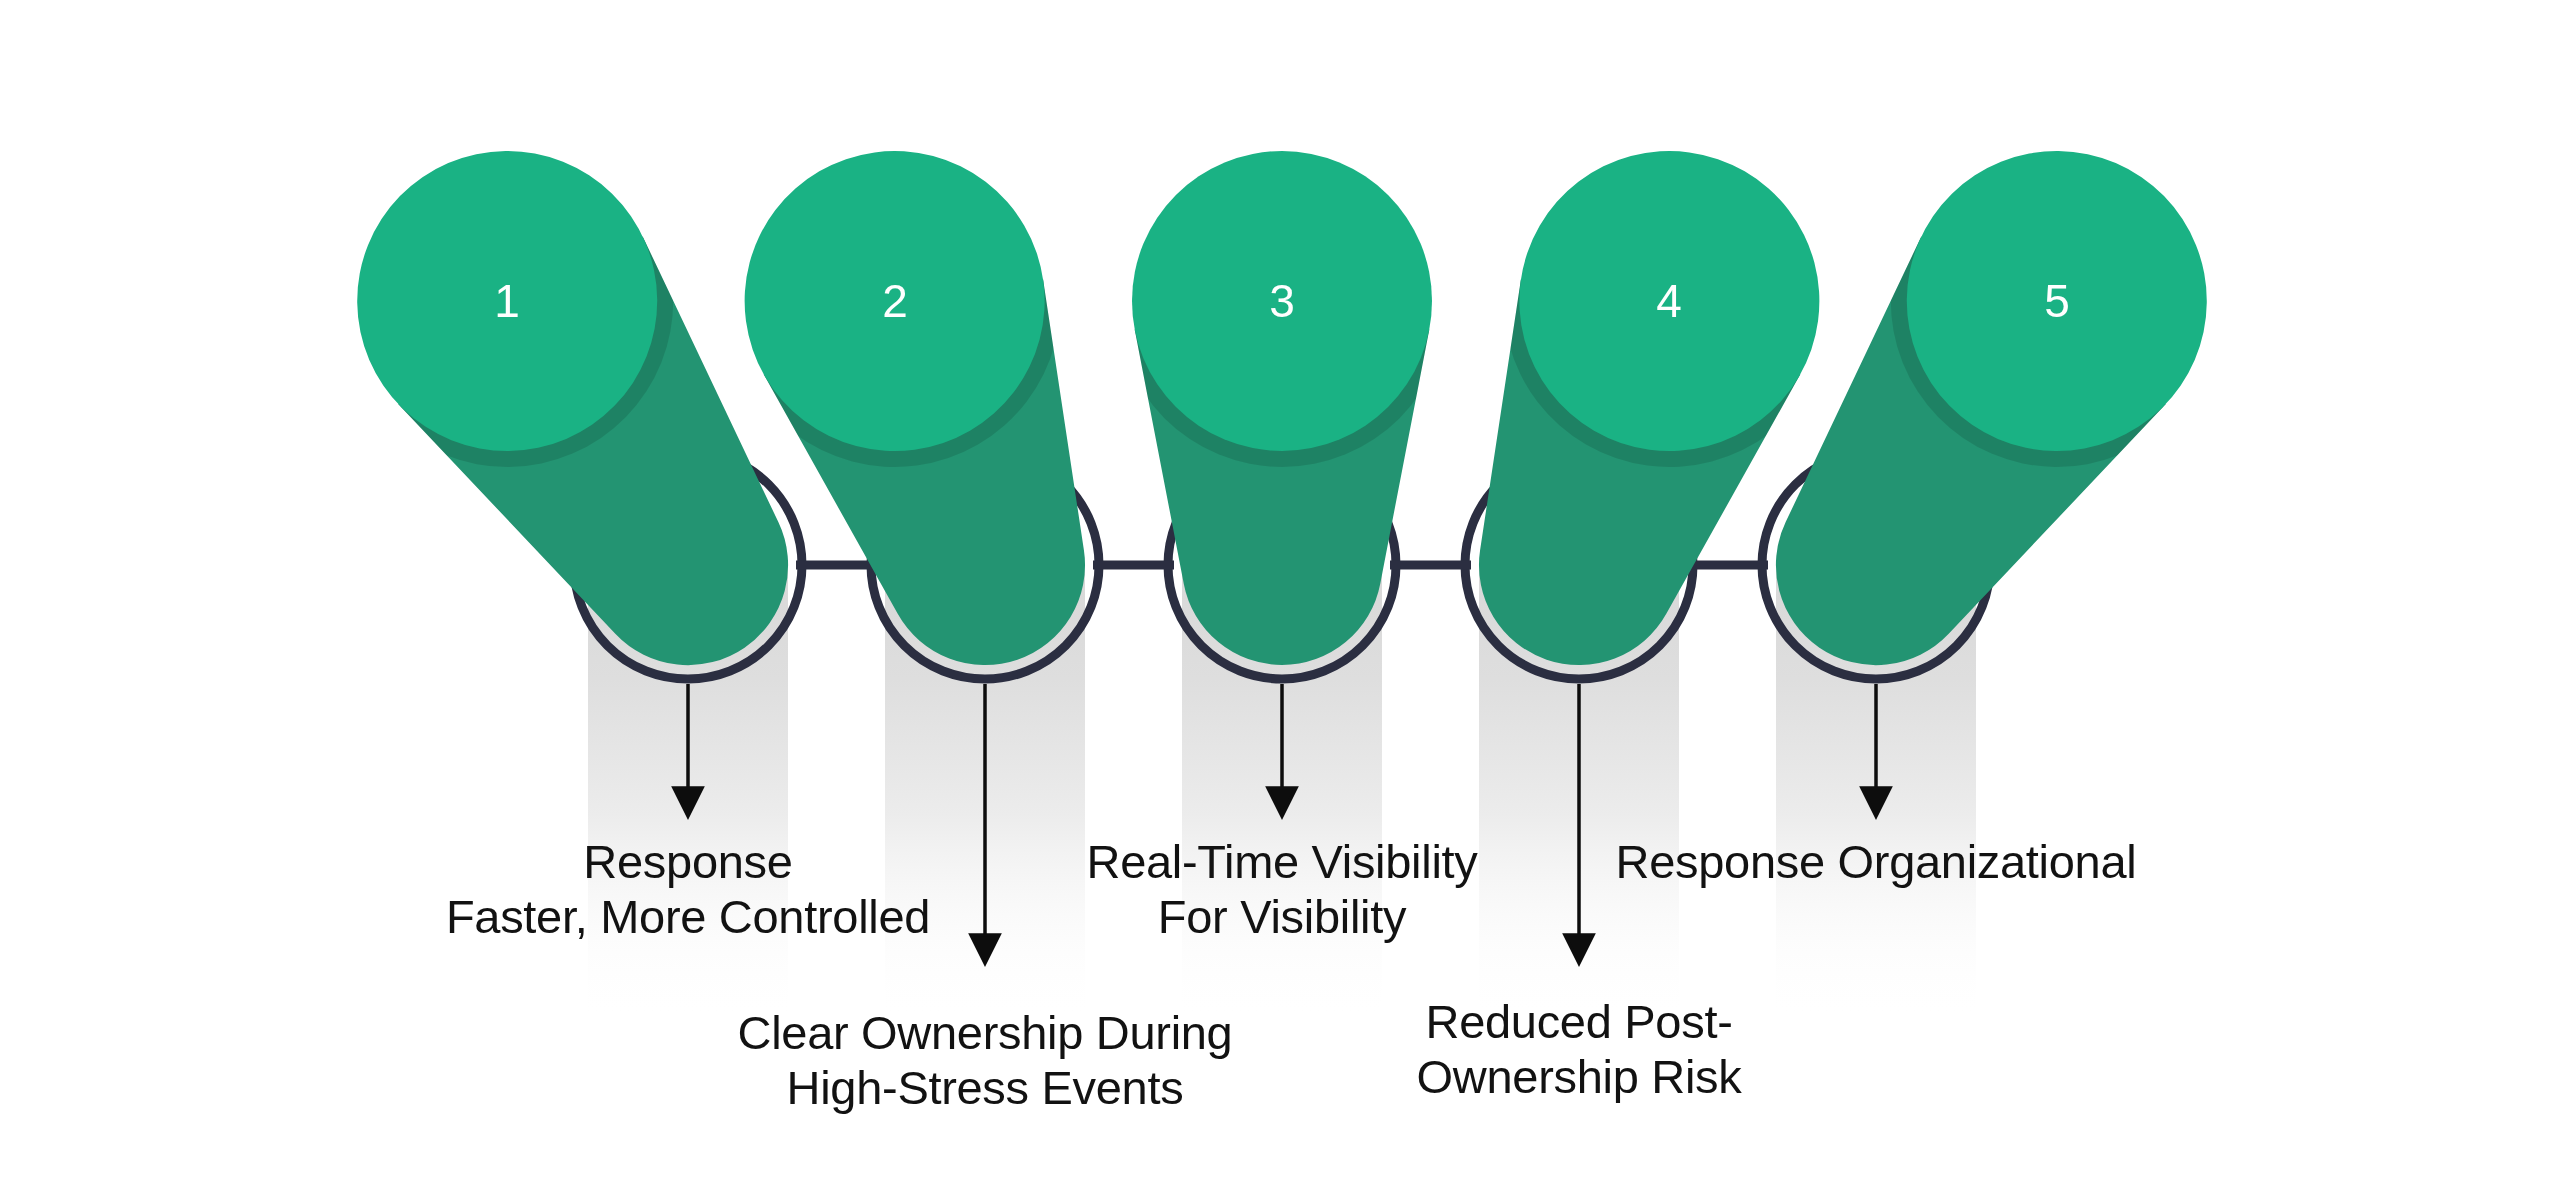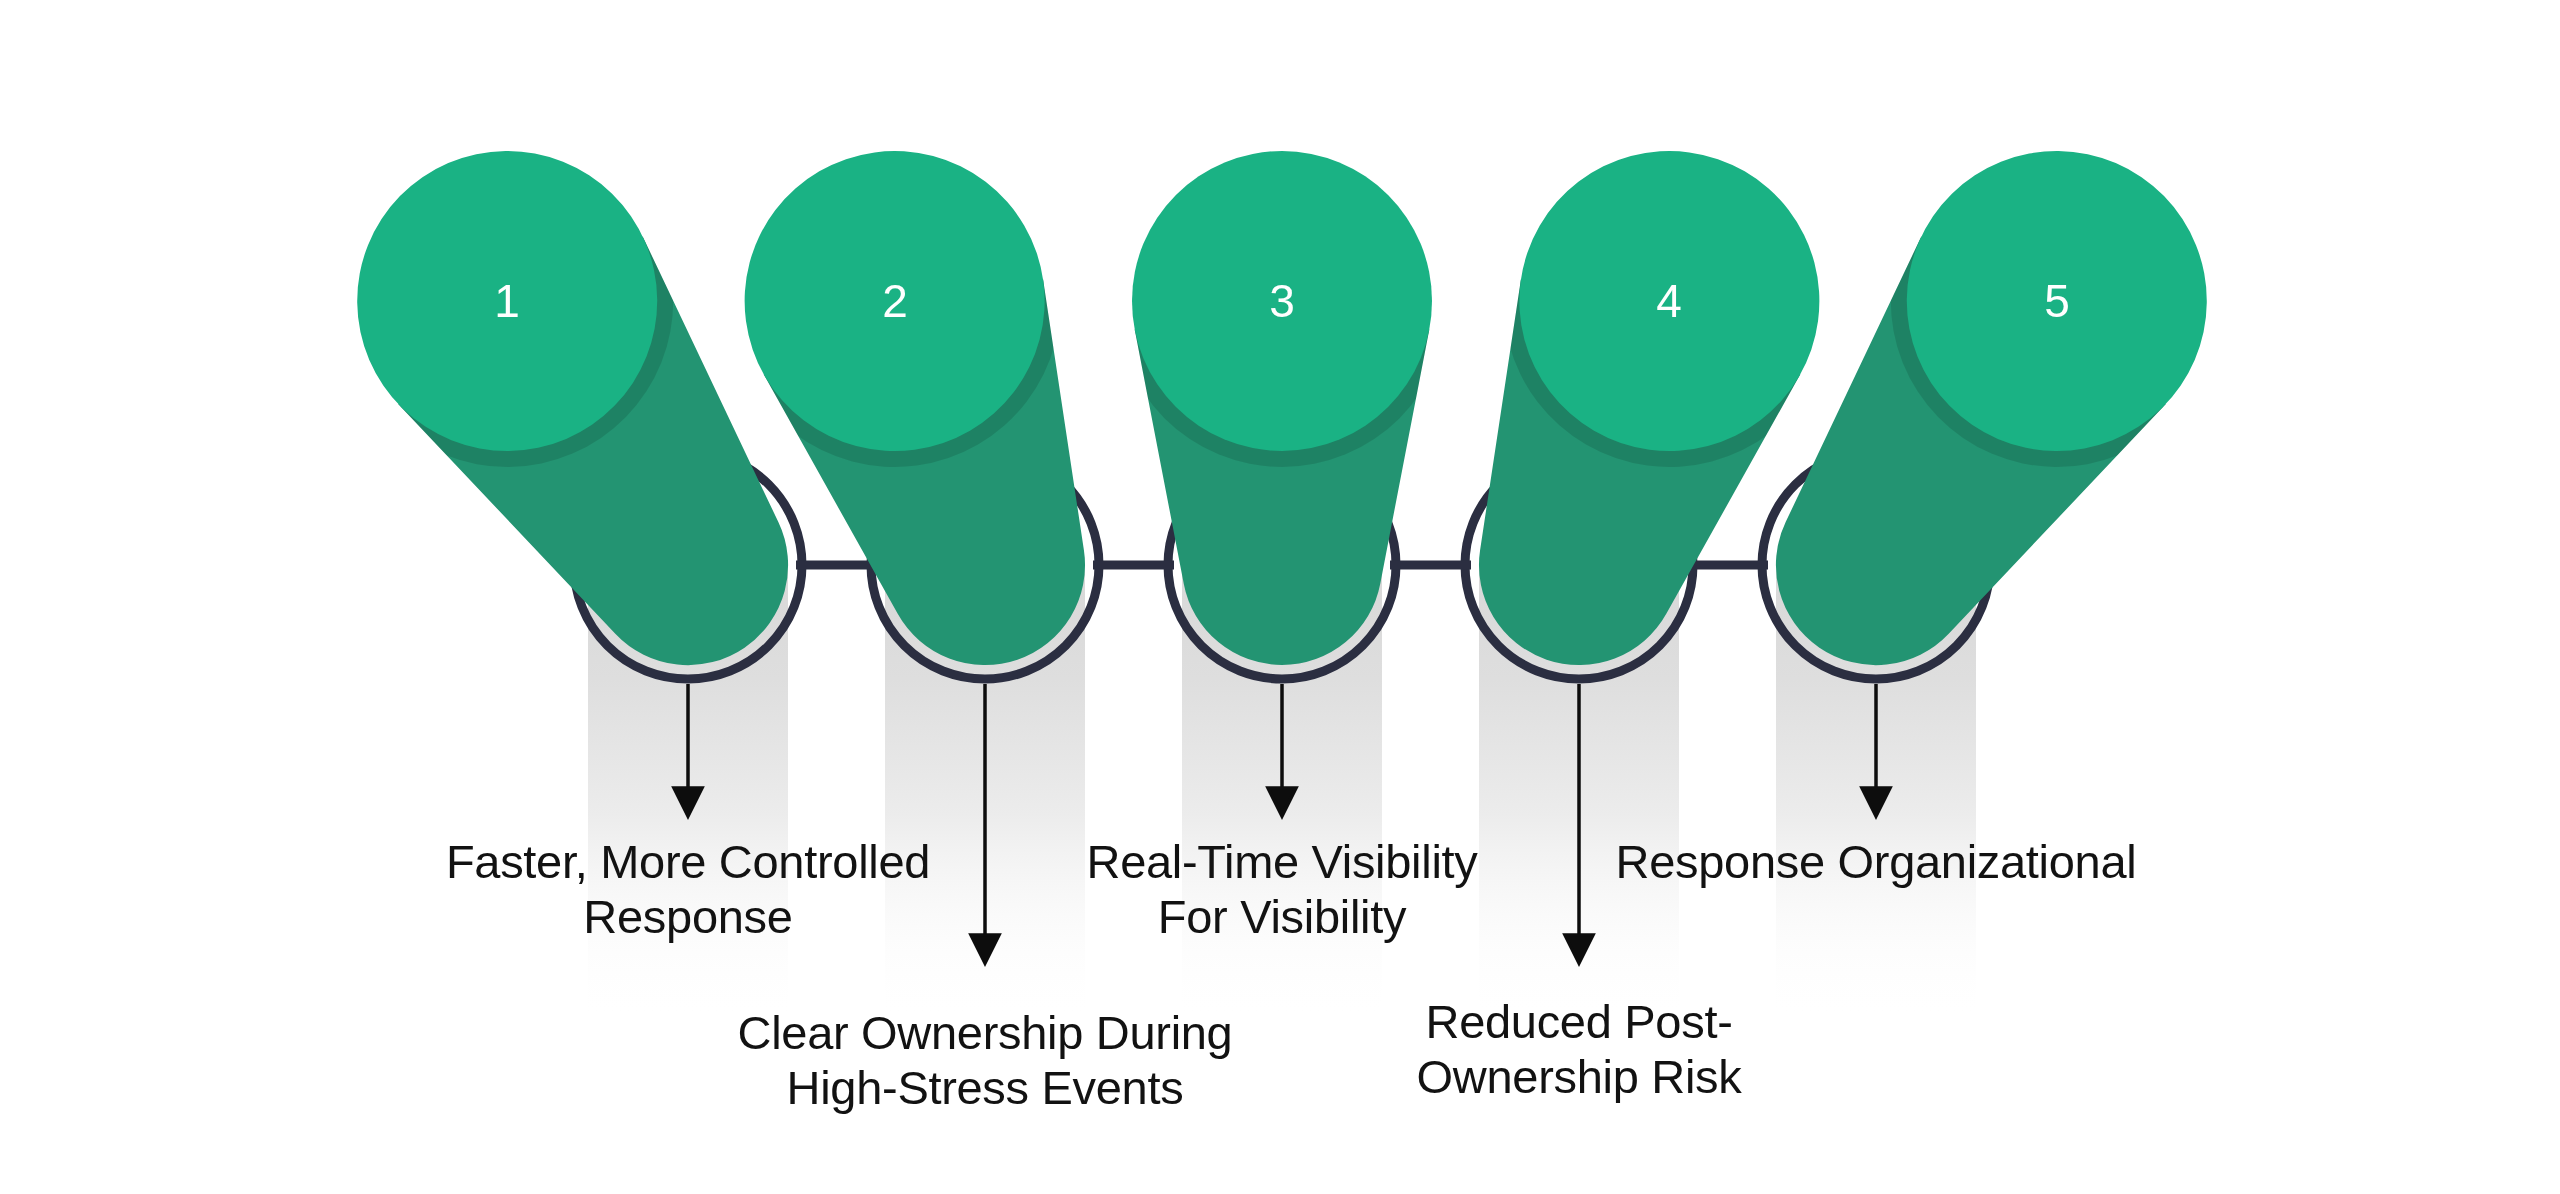--- a/index.html
+++ b/index.html
@@ -153,22 +153,22 @@
     <g text-anchor="middle">
       <text class="num-text" x="507" y="317">1</text>
       <text class="num-text" x="895" y="317">2</text>
       <text class="num-text" x="1282" y="317">3</text>
       <text class="num-text" x="1669" y="317">4</text>
       <text class="num-text" x="2057" y="317">5</text>
     </g>
   </svg>
 
   <div class="step-label" style="left:688px; top:834px;">
+    <div>Response</div>
     <div>Faster, More Controlled</div>
-    <div>Response</div>
   </div>
   <div class="step-label" style="left:985px; top:977px;margin-top:28px;">
     <div>Clear Ownership During</div>
     <div>High-Stress Events</div>
   </div>
   <div class="step-label" style="left:1282px; top:834px;">
     <div>Real-Time Visibility</div>
     <div>For Visibility</div>
   </div>
   <div class="step-label" style="left:1579px; top:977px;margin-top:17px;">

